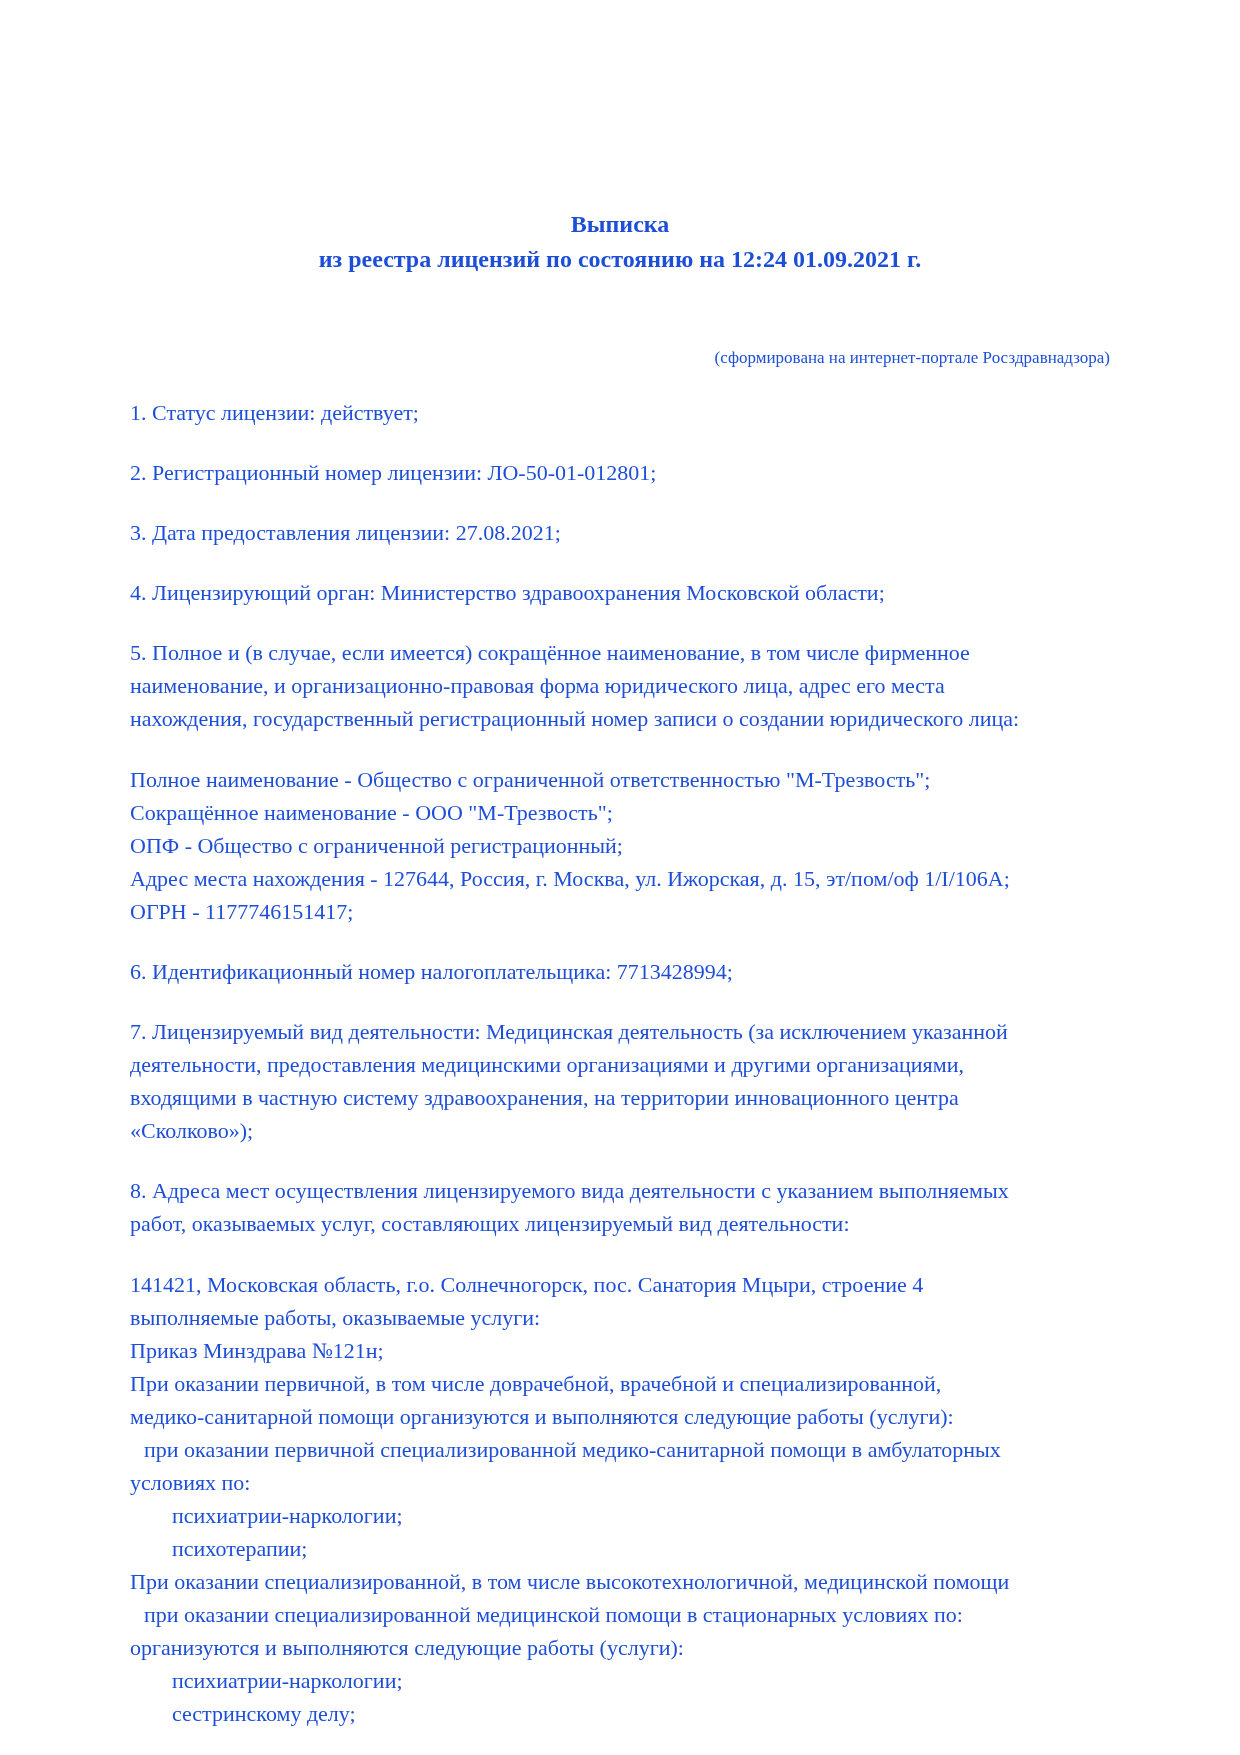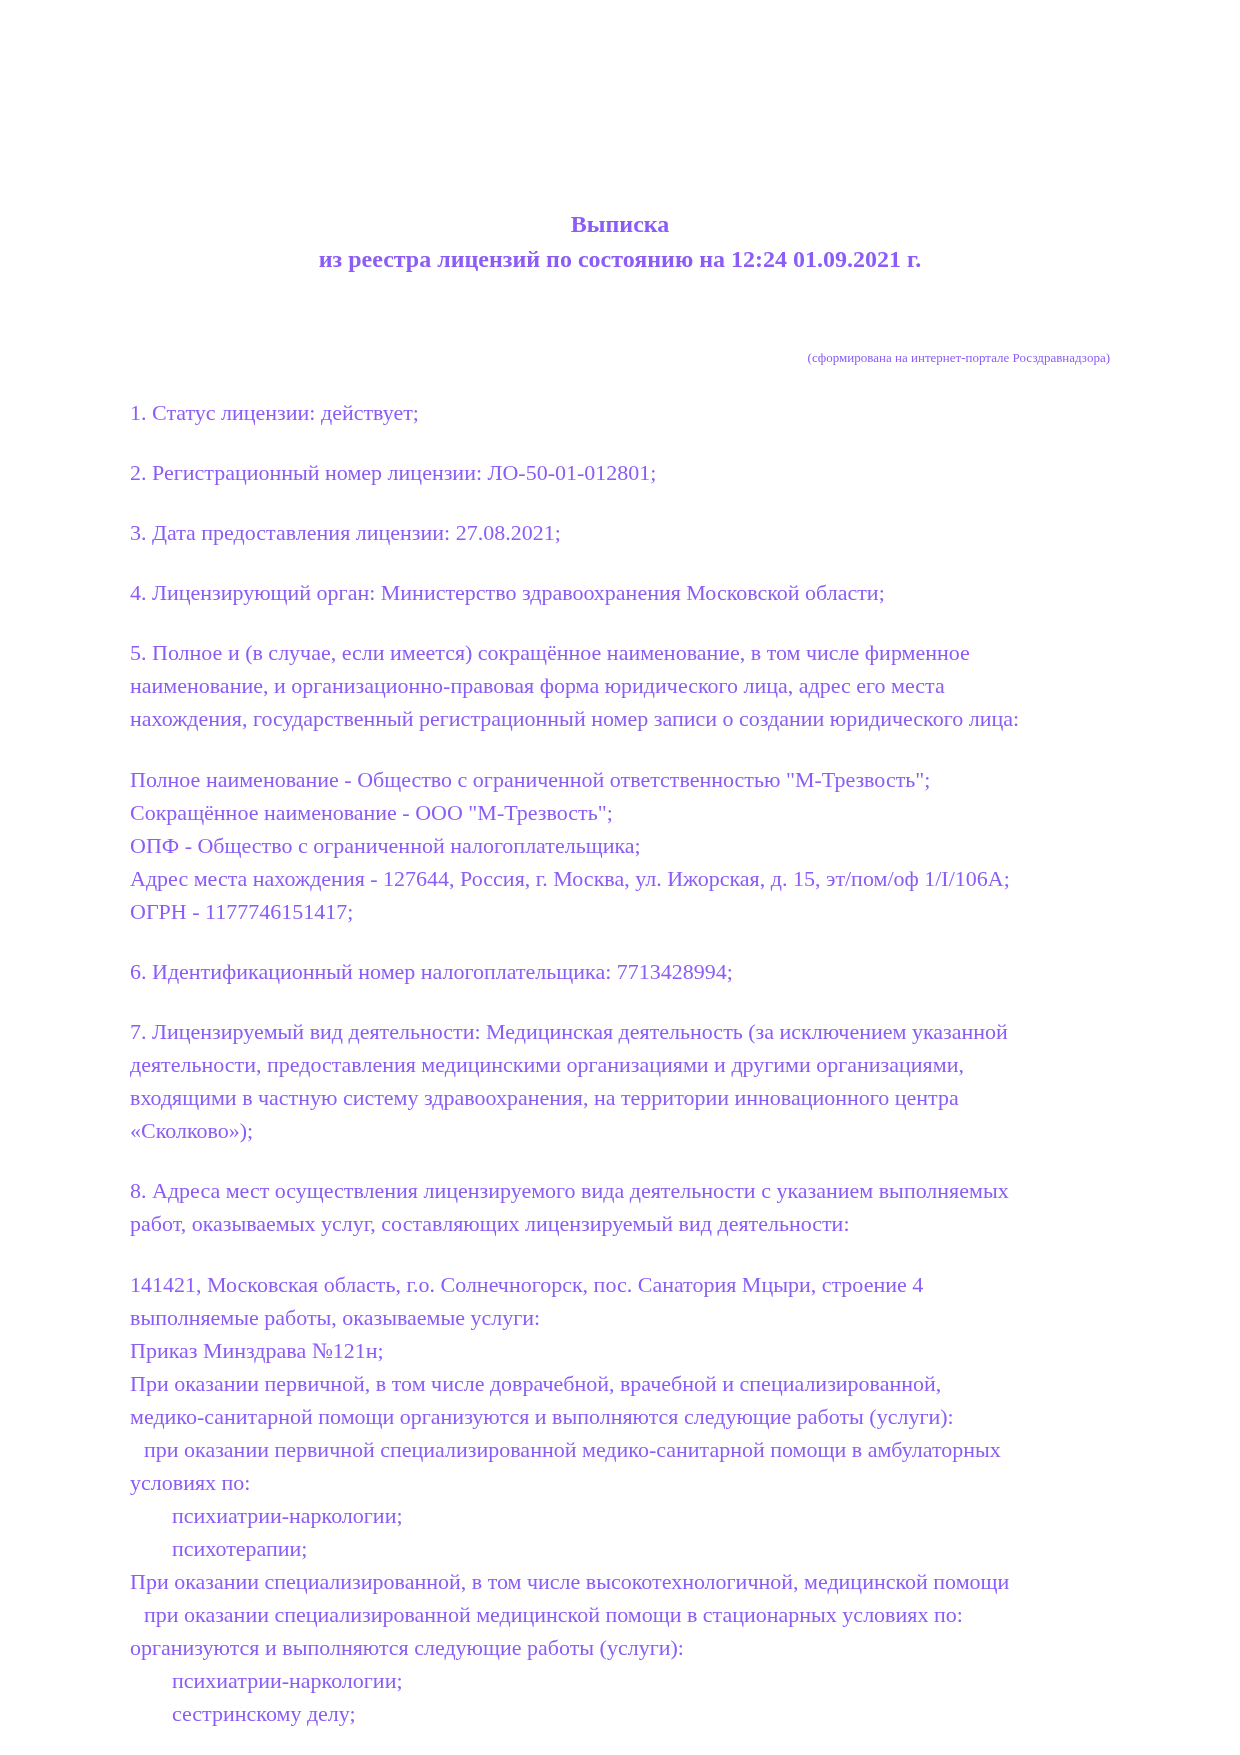--- a/index.html
+++ b/index.html
@@ -6,36 +6,36 @@
     margin: 0;
     padding: 0;
     background: #ffffff;
   }
   .page {
     position: relative;
     width: 1240px;
     height: 1755px;
     box-sizing: border-box;
     background: #ffffff;
-    color: #8b5cf6;
+    color: #1d4ed8;
     font-family: "Liberation Serif", "DejaVu Serif", serif;
     font-size: 22px;
     line-height: 33px;
     padding: 207px 130px 0 130px;
     overflow: hidden;
   }
   .title {
     text-align: center;
     font-weight: bold;
     font-size: 24px;
     line-height: 35px;
   }
   .subtitle {
     text-align: right;
-    font-size: 13px;
+    font-size: 17px;
     line-height: 22px;
     margin-top: 70px;
   }
   .para {
     margin-top: 27px;
     white-space: nowrap;
   }
   .block {
     margin-top: 28px;
     white-space: nowrap;
@@ -68,21 +68,21 @@
 
   <div class="para">
     <div class="line">5. Полное и (в случае, если имеется) сокращённое наименование, в том числе фирменное</div>
     <div class="line">наименование, и организационно-правовая форма юридического лица, адрес его места</div>
     <div class="line">нахождения, государственный регистрационный номер записи о создании юридического лица:</div>
   </div>
 
   <div class="block">
     <div class="line">Полное наименование - Общество с ограниченной ответственностью "М-Трезвость";</div>
     <div class="line">Сокращённое наименование - ООО "М-Трезвость";</div>
-    <div class="line">ОПФ - Общество с ограниченной налогоплательщика;</div>
+    <div class="line">ОПФ - Общество с ограниченной регистрационный;</div>
     <div class="line">Адрес места нахождения - 127644, Россия, г. Москва, ул. Ижорская, д. 15, эт/пом/оф 1/I/106А;</div>
     <div class="line">ОГРН - 1177746151417;</div>
   </div>
 
   <div class="para">6. Идентификационный номер налогоплательщика: 7713428994;</div>
 
   <div class="para">
     <div class="line">7. Лицензируемый вид деятельности: Медицинская деятельность (за исключением указанной</div>
     <div class="line">деятельности, предоставления медицинскими организациями и другими организациями,</div>
     <div class="line">входящими в частную систему здравоохранения, на территории инновационного центра</div>

